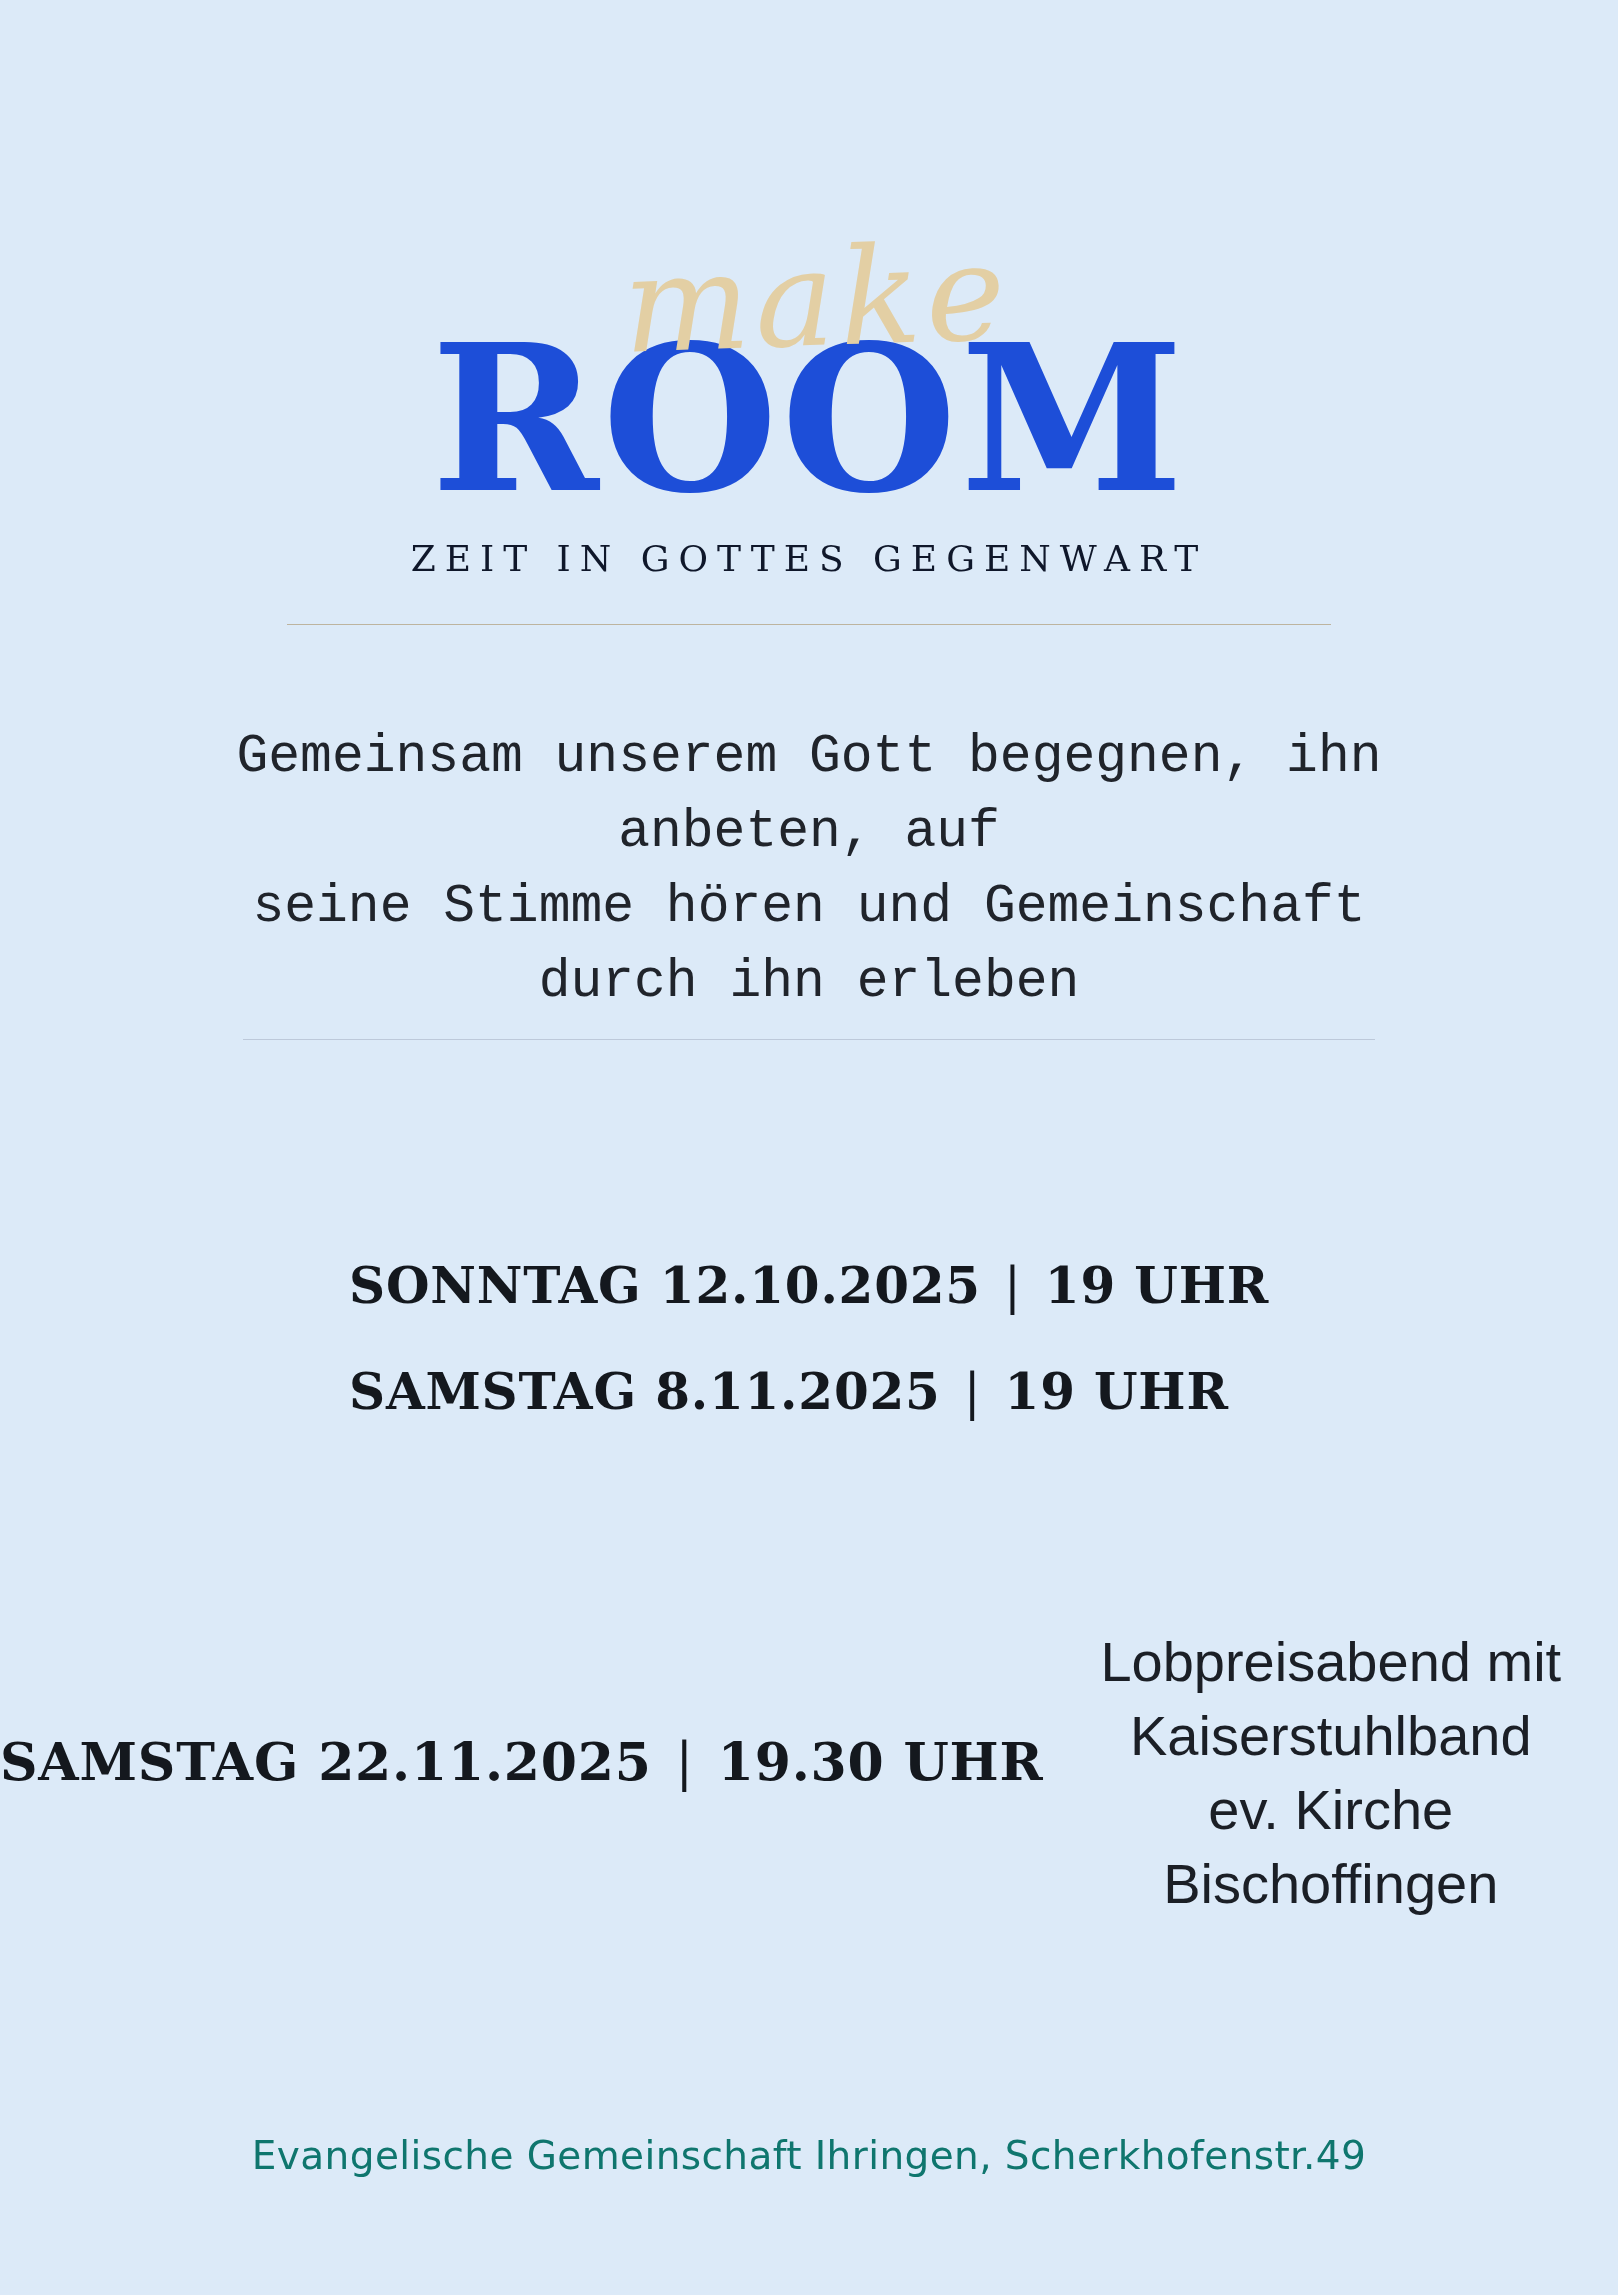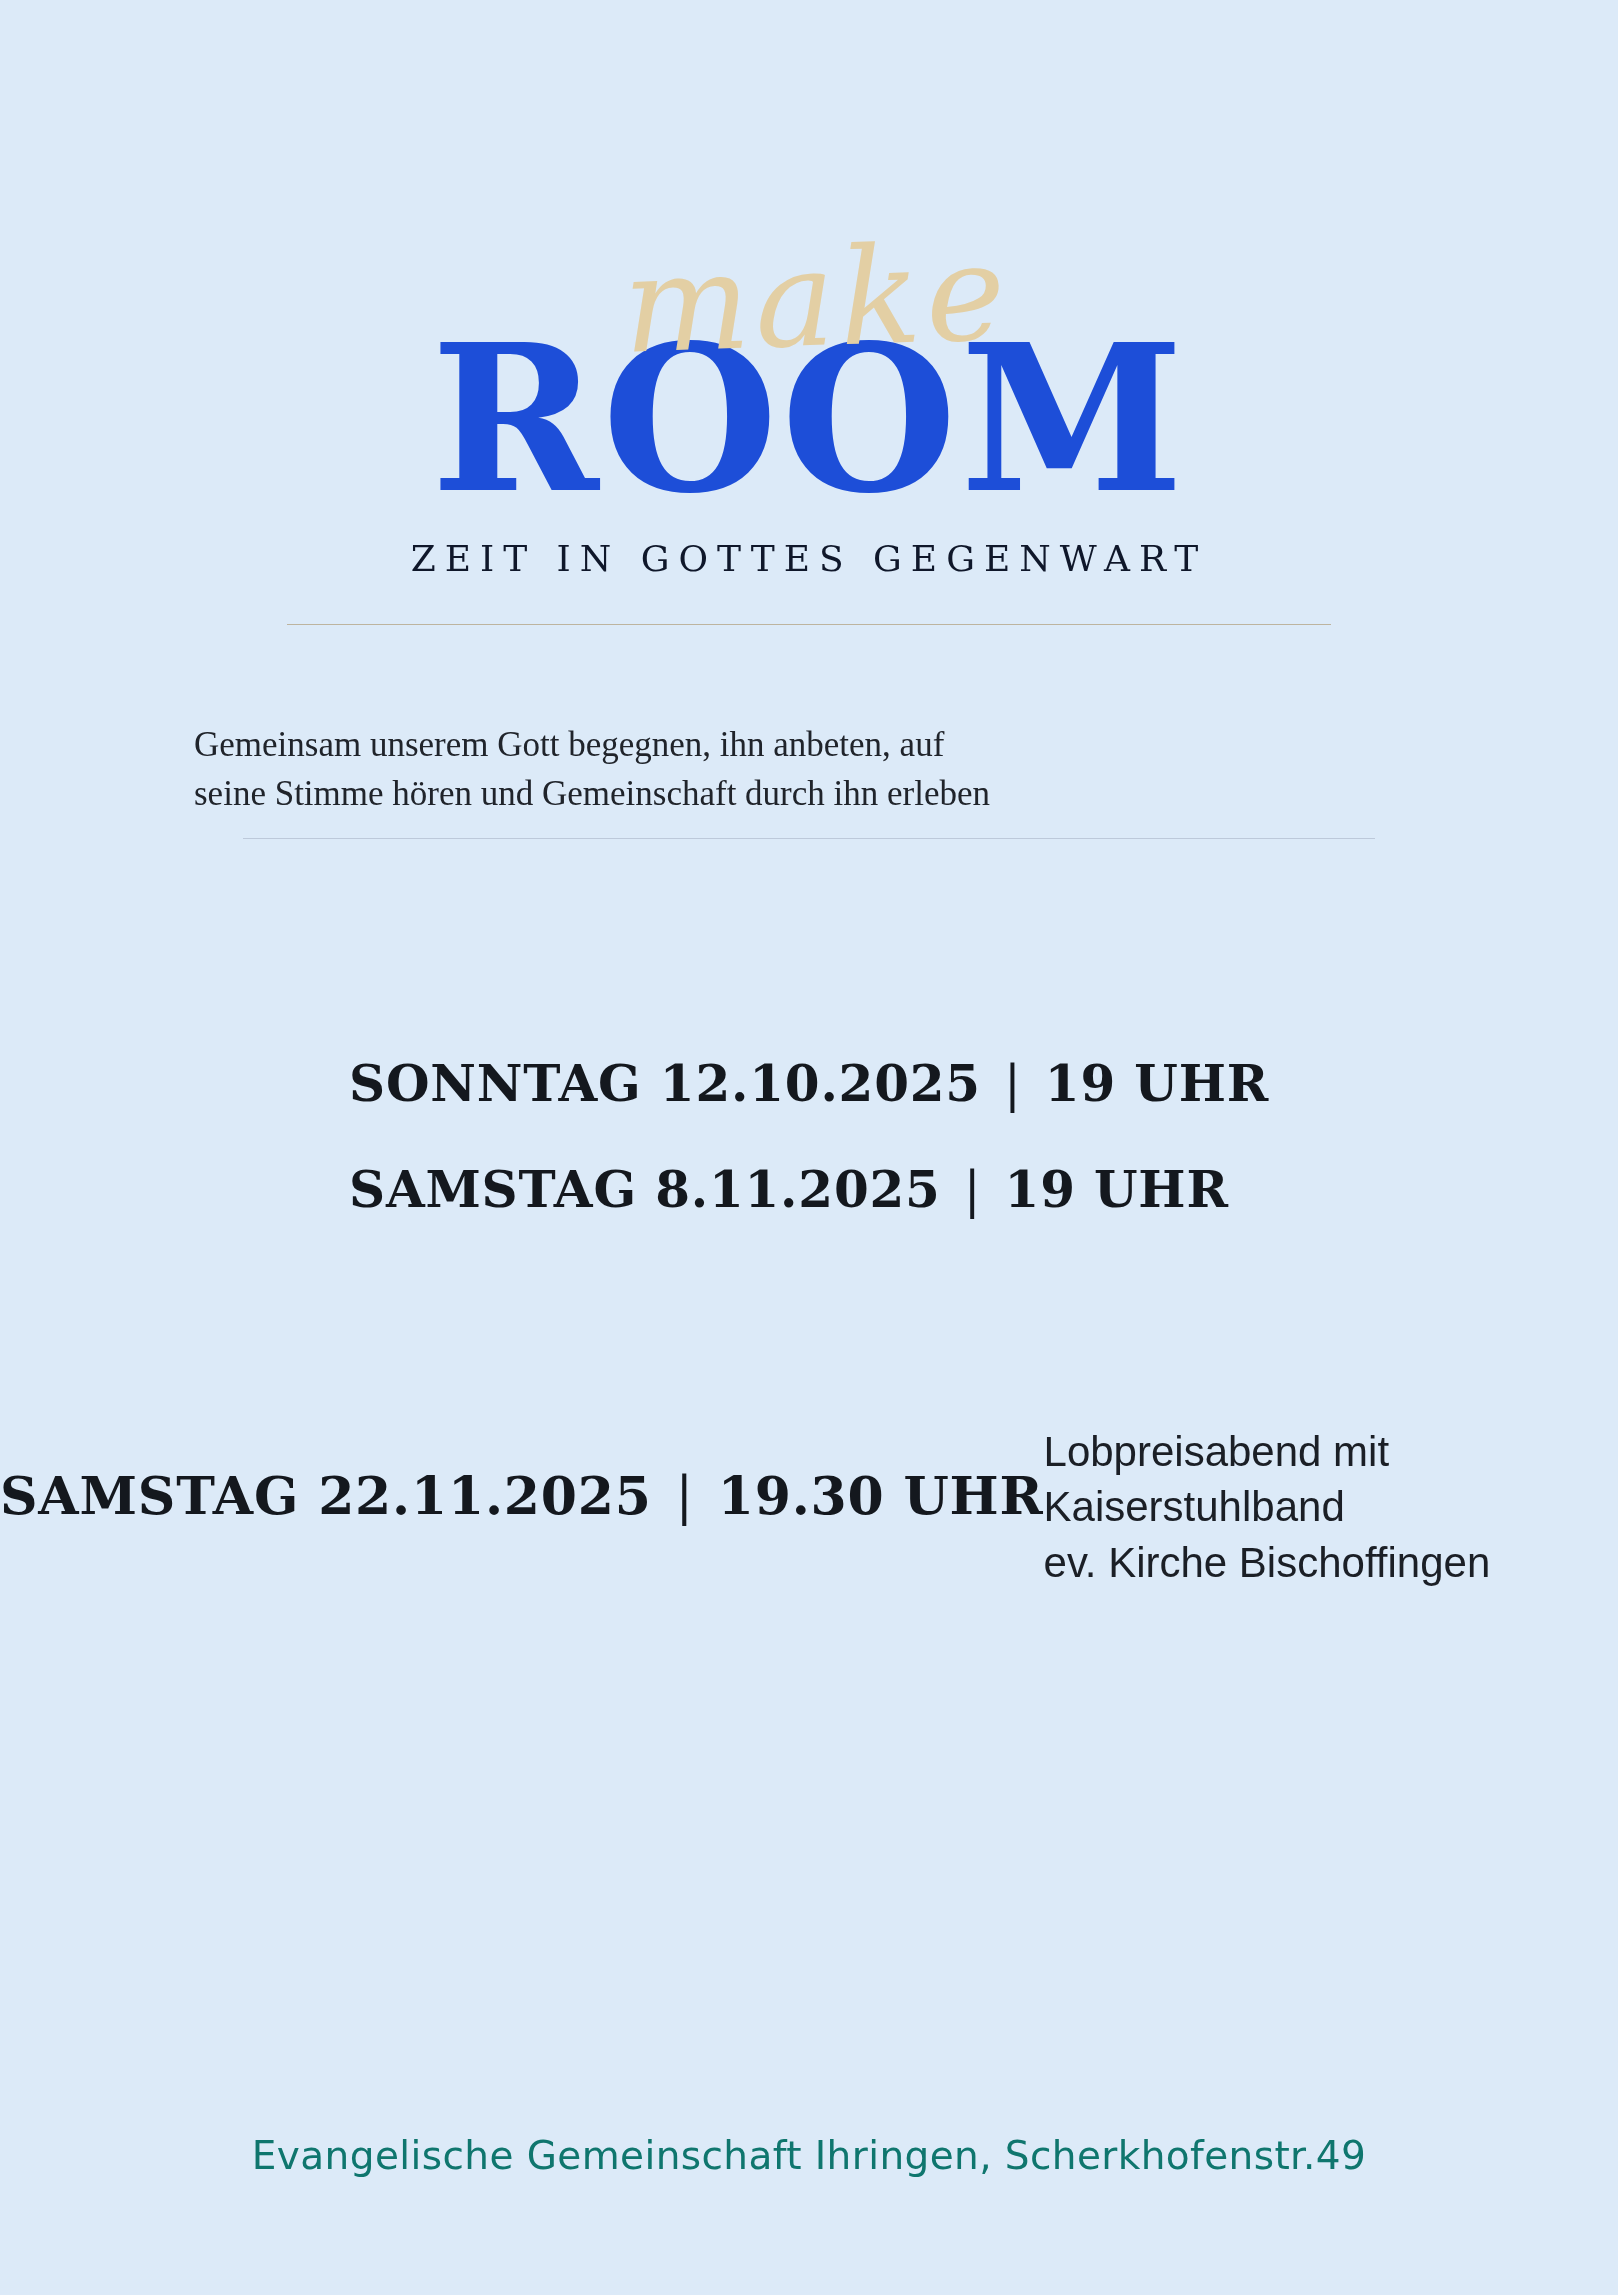--- a/index.html
+++ b/index.html
@@ -66,22 +66,23 @@
     margin-top: 45px;
     width: 1044px;
     height: 0.8px;
     background: #bdb49f;
   }
 
   
   .tagline {
     margin-top: 95px;
     width: 1230px;
-    font-family: Liberation Serif, serif;
-    font-size: 35px;
+    text-align: center;
+    font-family: Liberation Mono, monospace;
+    font-size: 53px;
     line-height: 1.42;
     color: #20242b;
     position: relative;
   }
   .tagline-rule {
     position: absolute;
     left: 49px;
     right: 49px;
     bottom: -19.4px;
     height: 0.8px;
@@ -113,23 +114,23 @@
     margin-top: 182px;
     display: flex;
     flex-direction: row;
     align-items: center;
   }
   .event-block .date-line {
     font-size: 52px;
   }
   .event-desc {
     margin-top: 22.7px;
-    text-align: left;
+    text-align: center;
     font-family: "Liberation Sans", sans-serif;
-    font-size: 42px;
+    font-size: 56px;
     line-height: 1.32;
     color: #1b1f26;
   }
 
   
   .footer {
     position: absolute;
     left: 0;
     right: 0;
     bottom: 117px;

